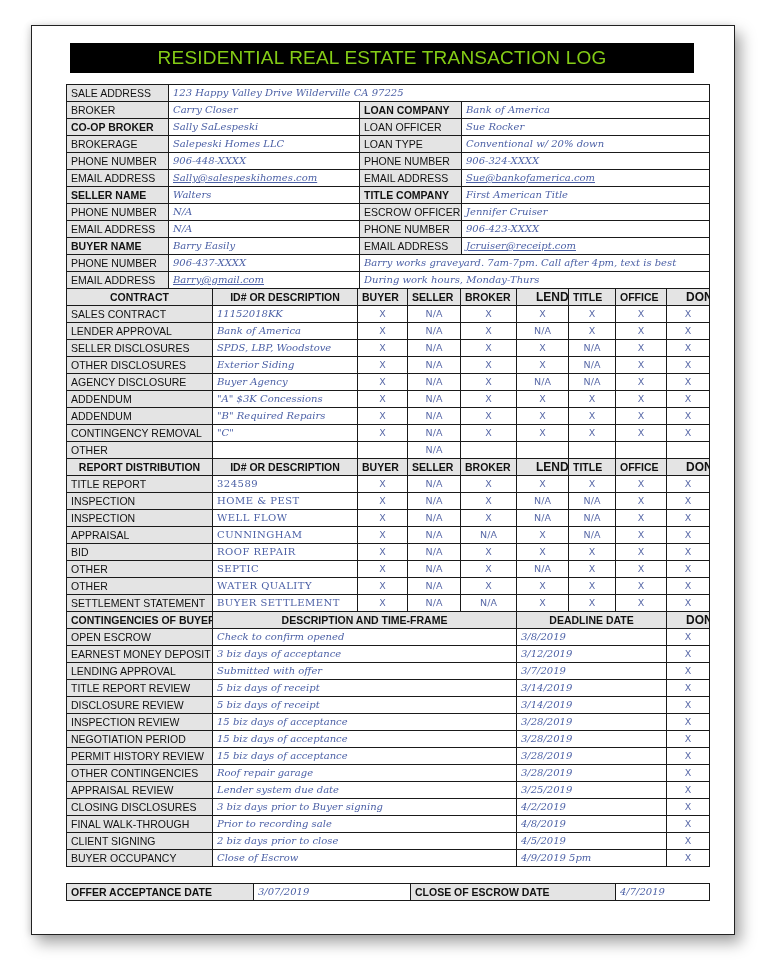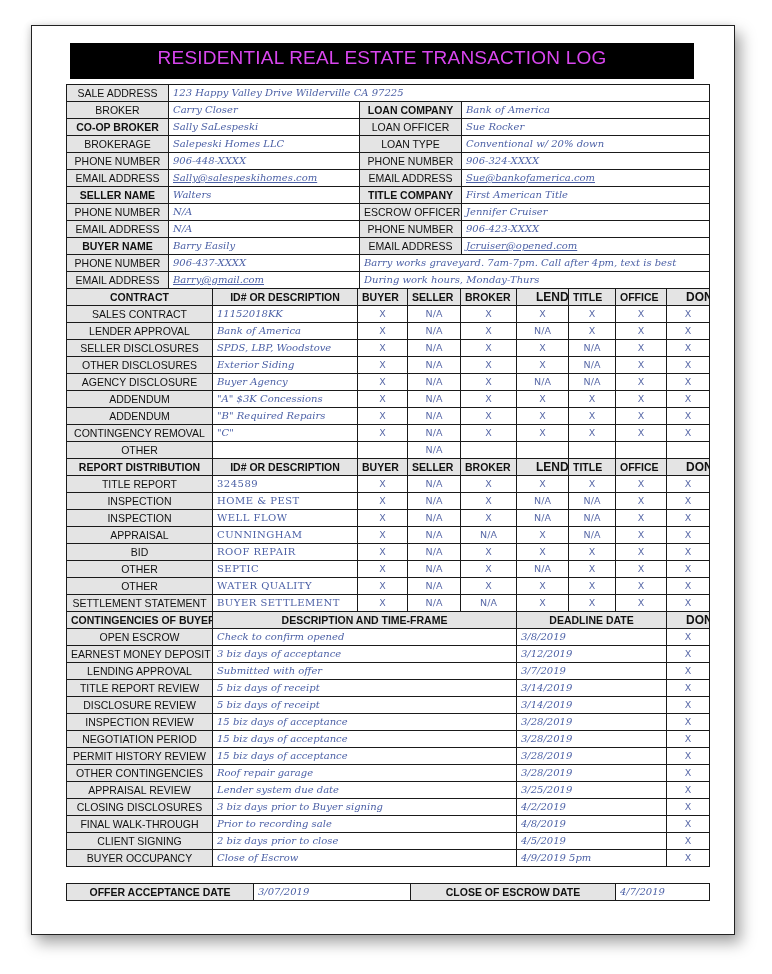--- a/index.html
+++ b/index.html
@@ -1,23 +1,23 @@
 <!DOCTYPE html>
 <html><head>
 <meta charset="utf-8">
 <style>
   html, body { margin:0; padding:0; }
   body { width:772px; height:974px; background:#ffffff; position:relative; overflow:hidden; font-family:"Liberation Sans", sans-serif; }
   .page { position:absolute; left:31px; top:25px; width:702px; height:908px; background:#fff; border:1px solid #222;
           box-shadow: 6px 8px 14px rgba(0,0,0,0.35), -2px 0 6px rgba(0,0,0,0.12); }
-  .title-bar { position:absolute; left:70px; top:43px; width:624px; height:36px; background:#000; color:#d946ef;
+  .title-bar { position:absolute; left:70px; top:43px; width:624px; height:30px; background:#000; color:#84cc16;
                font-size:19px; text-align:center; line-height:30px; letter-spacing:0.2px; }
   table { position:absolute; border-collapse:collapse; table-layout:fixed; }
   td { border:1px solid #1a1a1a; padding:0 4px; height:16px; font-size:10.5px; line-height:16px; white-space:nowrap; overflow:hidden; color:#111; }
-  td.lab { background:#e4e4e4; text-transform:uppercase;text-align:center; }
+  td.lab { background:#e4e4e4; text-transform:uppercase; }
   td.b { font-weight:bold; }
   td.ink { color:#4a5fa5; font-family:"DejaVu Serif", serif; font-style:italic; font-size:10px; }
   td.ink.c { text-align:center; font-style:normal; font-family:"DejaVu Sans", sans-serif; font-size:9.5px; color:#5a6aa8; }
   td.ink.caps { font-style:normal; letter-spacing:0.5px; }
   td.hdr { background:#e4e4e4; font-weight:bold; text-align:left; }
   td.hdr.left { text-align:center; }
   td.sm { font-size:12px;padding-left:19px; }
   .u { text-decoration:underline; }
   #top { left:66px; top:84px; width:643px; }
   #mid { left:66px; top:288px; width:643px; }
@@ -86,21 +86,21 @@
       <tr>
         <td class="lab">EMAIL ADDRESS</td>
         <td class="ink">N/A</td>
         <td class="lab">PHONE NUMBER</td>
         <td class="ink">906-423-XXXX</td>
       </tr>
       <tr>
         <td class="lab b">BUYER NAME</td>
         <td class="ink">Barry Easily</td>
         <td class="lab">EMAIL ADDRESS</td>
-        <td class="ink u">Jcruiser@opened.com</td>
+        <td class="ink u">Jcruiser@receipt.com</td>
       </tr>
       <tr>
         <td class="lab">PHONE NUMBER</td>
         <td class="ink">906-437-XXXX</td>
         <td class="ink" colspan="2">Barry works graveyard. 7am-7pm.  Call after 4pm, text is best</td>
       </tr>
       <tr>
         <td class="lab">EMAIL ADDRESS</td>
         <td class="ink u">Barry@gmail.com</td>
         <td class="ink" colspan="2">During work hours, Monday-Thurs</td>

